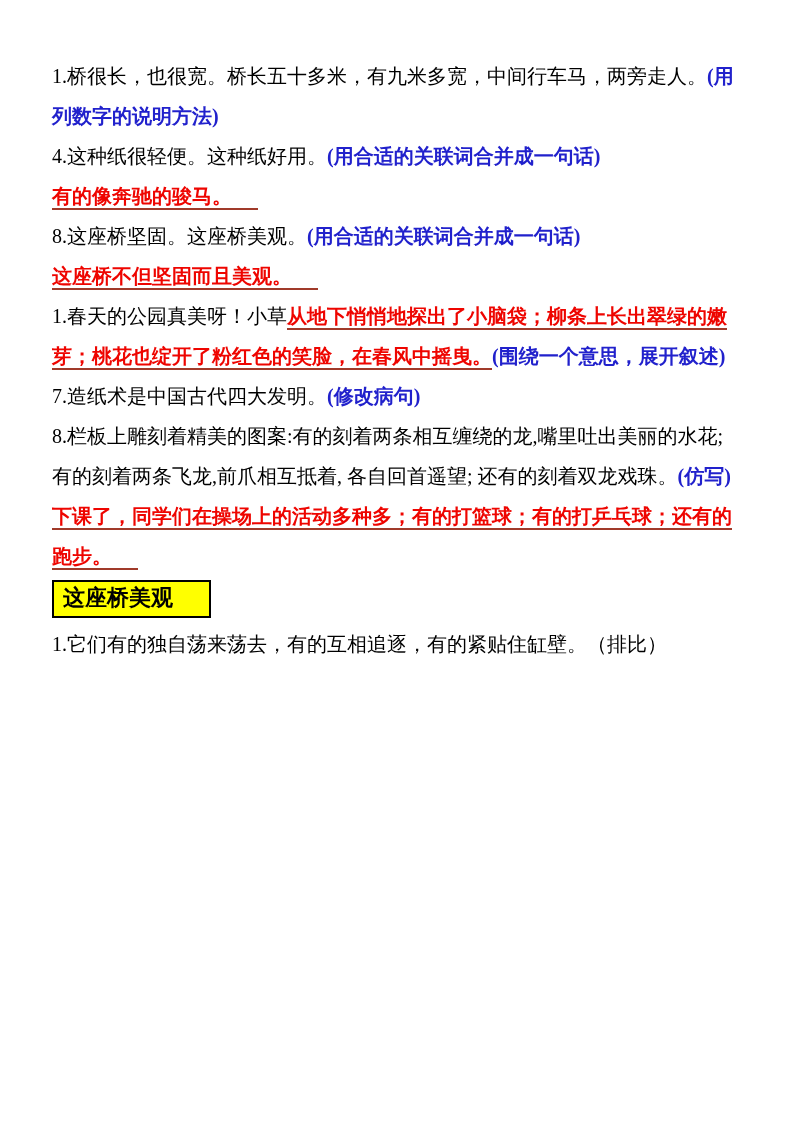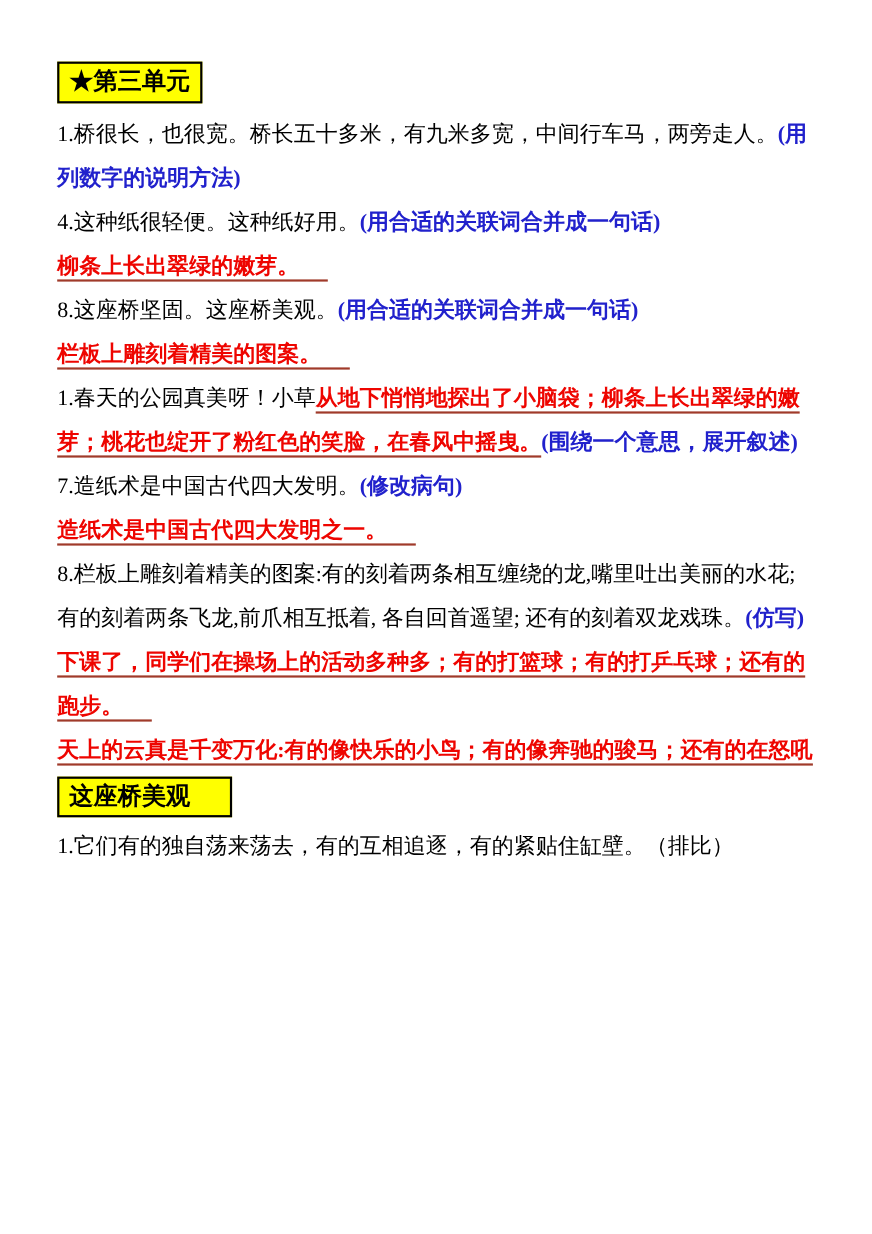--- a/index.html
+++ b/index.html
@@ -40,49 +40,44 @@
     padding-bottom:1px;
   }
   .tail { padding-right:26px; }
   .tail-sm { padding-right:14px; }
 </style>
 </head>
 <body>
 
 <div class="doc">
 
-  <div class="hdr-row">
-    <span class="unit-header">★第三单元</span>
-  </div>
 
   <p class="line"><span class="q">1.桥很长，也很宽。桥长五十多米，有九米多宽，中间行车马，两旁走人。</span><span class="note">(用列数字的说明方法)</span></p>
 
 
   <p class="line"><span class="q">4.这种纸很轻便。这种纸好用。</span><span class="note">(用合适的关联词合并成一句话)</span></p>
 
-  <p class="line"><span class="ans tail">柳条上长出翠绿的嫩芽。</span></p>
+  <p class="line"><span class="ans tail">有的像奔驰的骏马。</span></p>
 
   <p class="line"><span class="q">8.这座桥坚固。这座桥美观。</span><span class="note">(用合适的关联词合并成一句话)</span></p>
 
-  <p class="line"><span class="ans tail">栏板上雕刻着精美的图案。</span></p>
+  <p class="line"><span class="ans tail">这座桥不但坚固而且美观。</span></p>
 
 
 
   <p class="line"><span class="q">1.春天的公园真美呀！小草</span><span class="ans">从地下悄悄地探出了小脑袋；柳条上长出翠绿的嫩芽；桃花也绽开了粉红色的笑脸，在春风中摇曳。</span><span class="note">(围绕一个意思，展开叙述)</span></p>
 
 
   <p class="line"><span class="q">7.造纸术是中国古代四大发明。</span><span class="note">(修改病句)</span></p>
 
-  <p class="line"><span class="ans tail">造纸术是中国古代四大发明之一。</span></p>
 
   <p class="line"><span class="q">8.栏板上雕刻着精美的图案:有的刻着两条相互缠绕的龙,嘴里吐出美丽的水花; 有的刻着两条飞龙,前爪相互抵着, 各自回首遥望; 还有的刻着双龙戏珠。</span><span class="note">(仿写)</span></p>
 
   <p class="line"><span class="ans tail">下课了，同学们在操场上的活动多种多；有的打篮球；有的打乒乓球；还有的跑步。</span></p>
 
-  <p class="line"><span class="ans">天上的云真是千变万化:有的像快乐的小鸟；有的像奔驰的骏马；还有的在怒吼</span></p>
 
   <div class="hdr-row mid">
     <span class="unit-header wide">这座桥美观</span>
   </div>
 
   <p class="line"><span class="q">1.它们有的独自荡来荡去，有的互相追逐，有的紧贴住缸壁。（排比）</span></p>
 
 
 </div>
 

